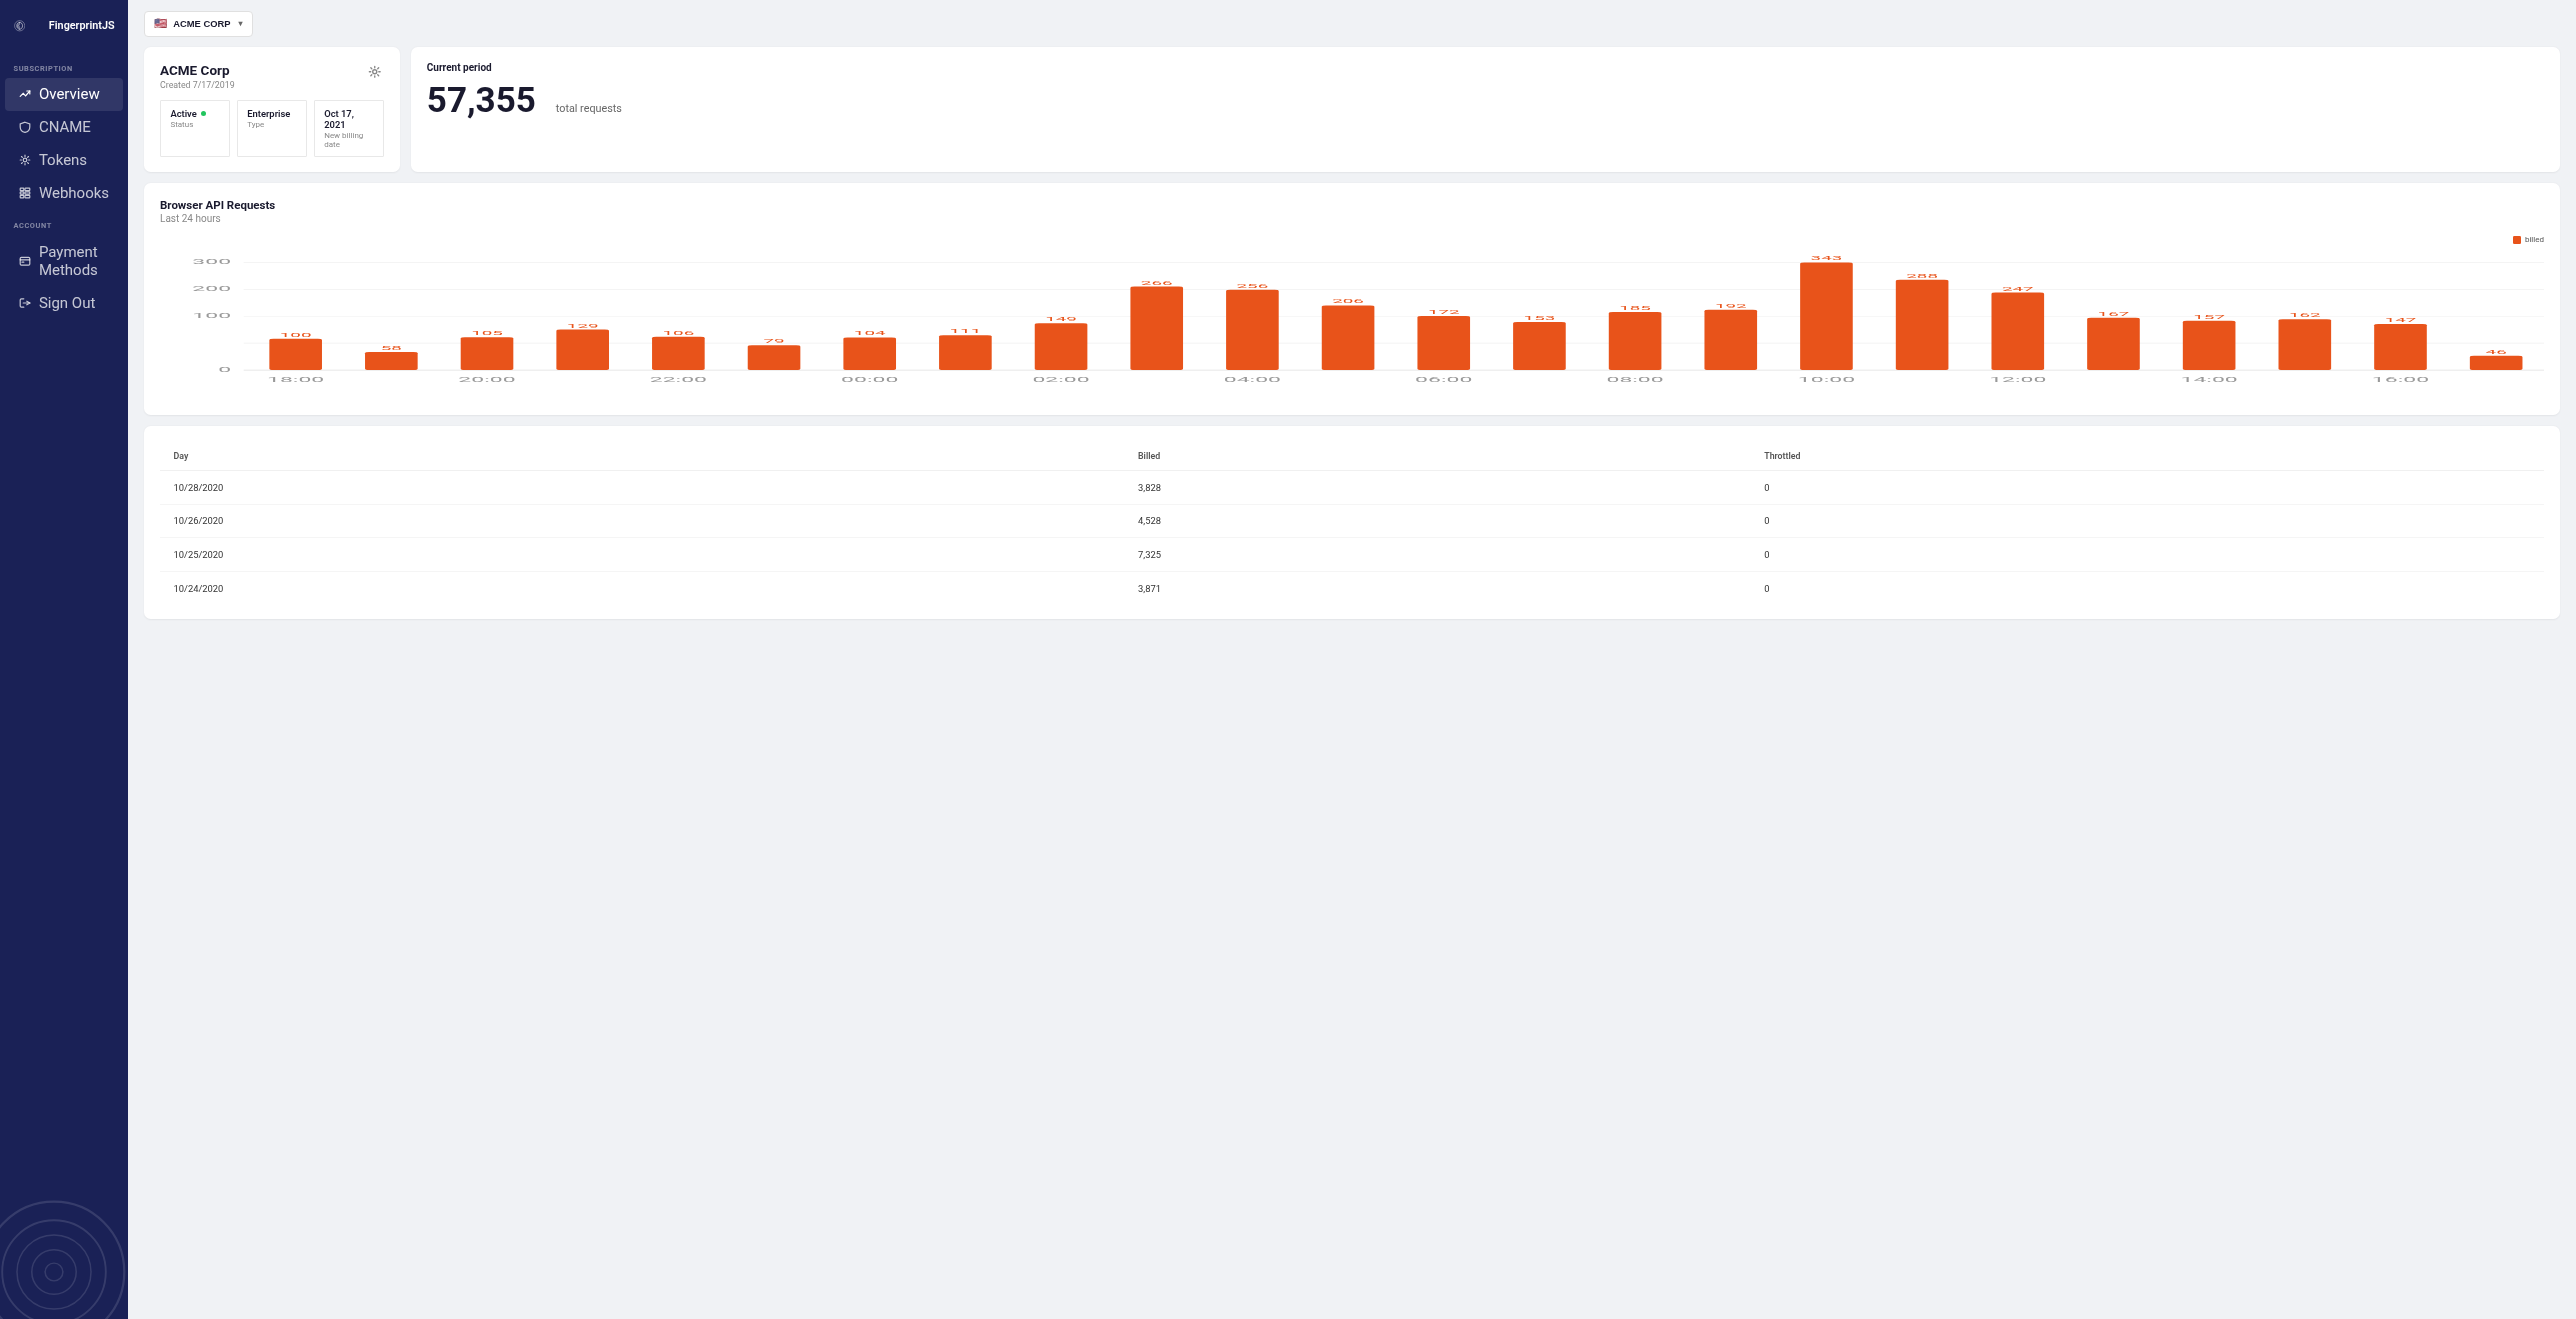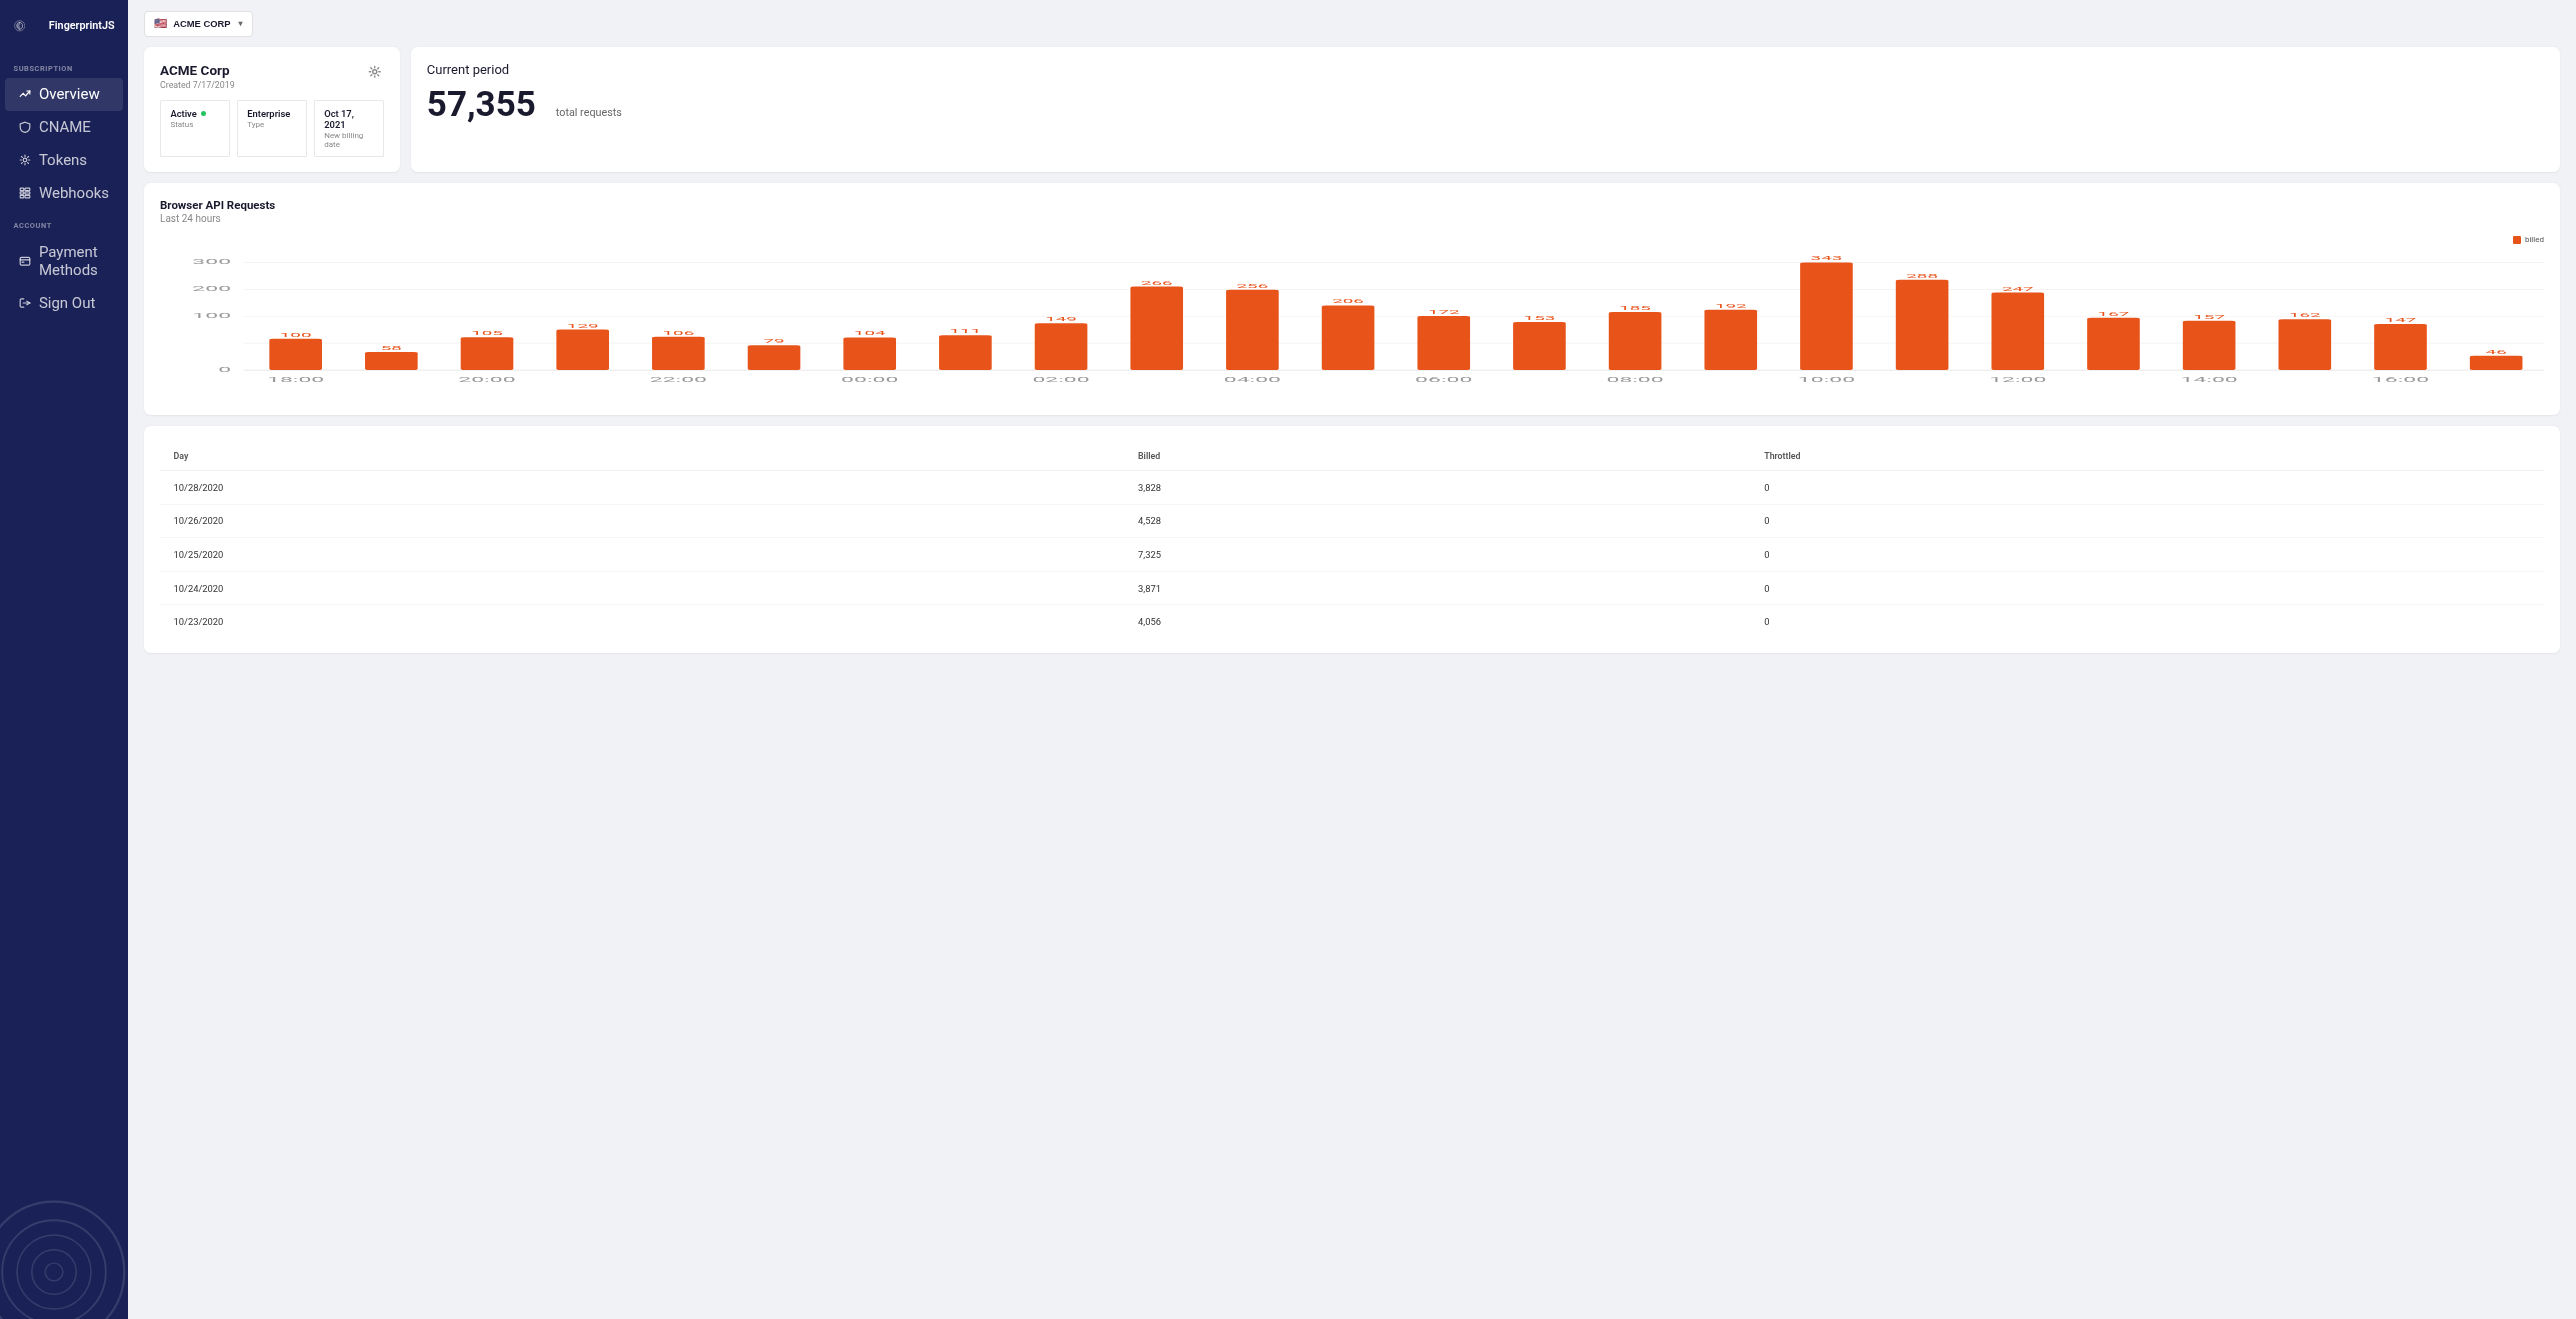--- a/index.html
+++ b/index.html
@@ -159,22 +159,22 @@
     }
     .badge-box-label {
       font-size: 8px;
       color: #888;
     }
 
     .current-period-card {
       flex: 1;
     }
     .current-period-title {
-      font-size: 13px;
-      font-weight: 400;
+      font-size: 10px;
+      font-weight: 700;
       color: #1a1a2e;
       margin-bottom: 9.4px;
     }
     .total-requests {
       display: flex;
       align-items: baseline;
       gap: 20px;
     }
     .requests-number {
       font-size: 35px;
@@ -482,23 +482,18 @@
             <tr>
               <td>10/25/2020</td>
               <td>7,325</td>
               <td>0</td>
             </tr>
             <tr>
               <td>10/24/2020</td>
               <td>3,871</td>
               <td>0</td>
             </tr>
-            <tr>
-              <td>10/23/2020</td>
-              <td>4,056</td>
-              <td>0</td>
-            </tr>
           </tbody>
       </table>
     </div>
   </div>
 </main>
 
 
 </body></html>

